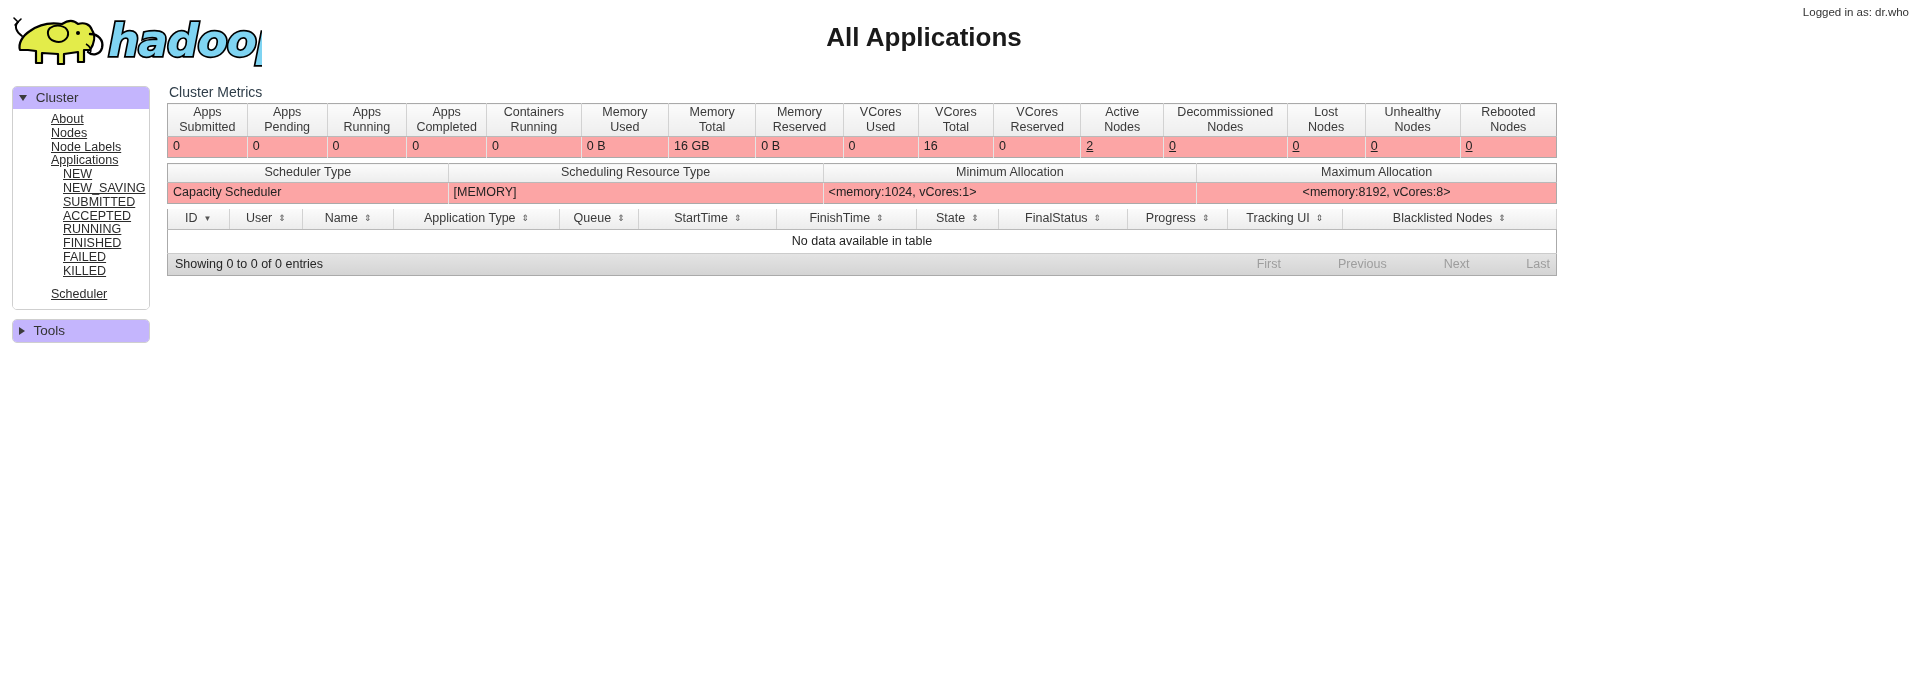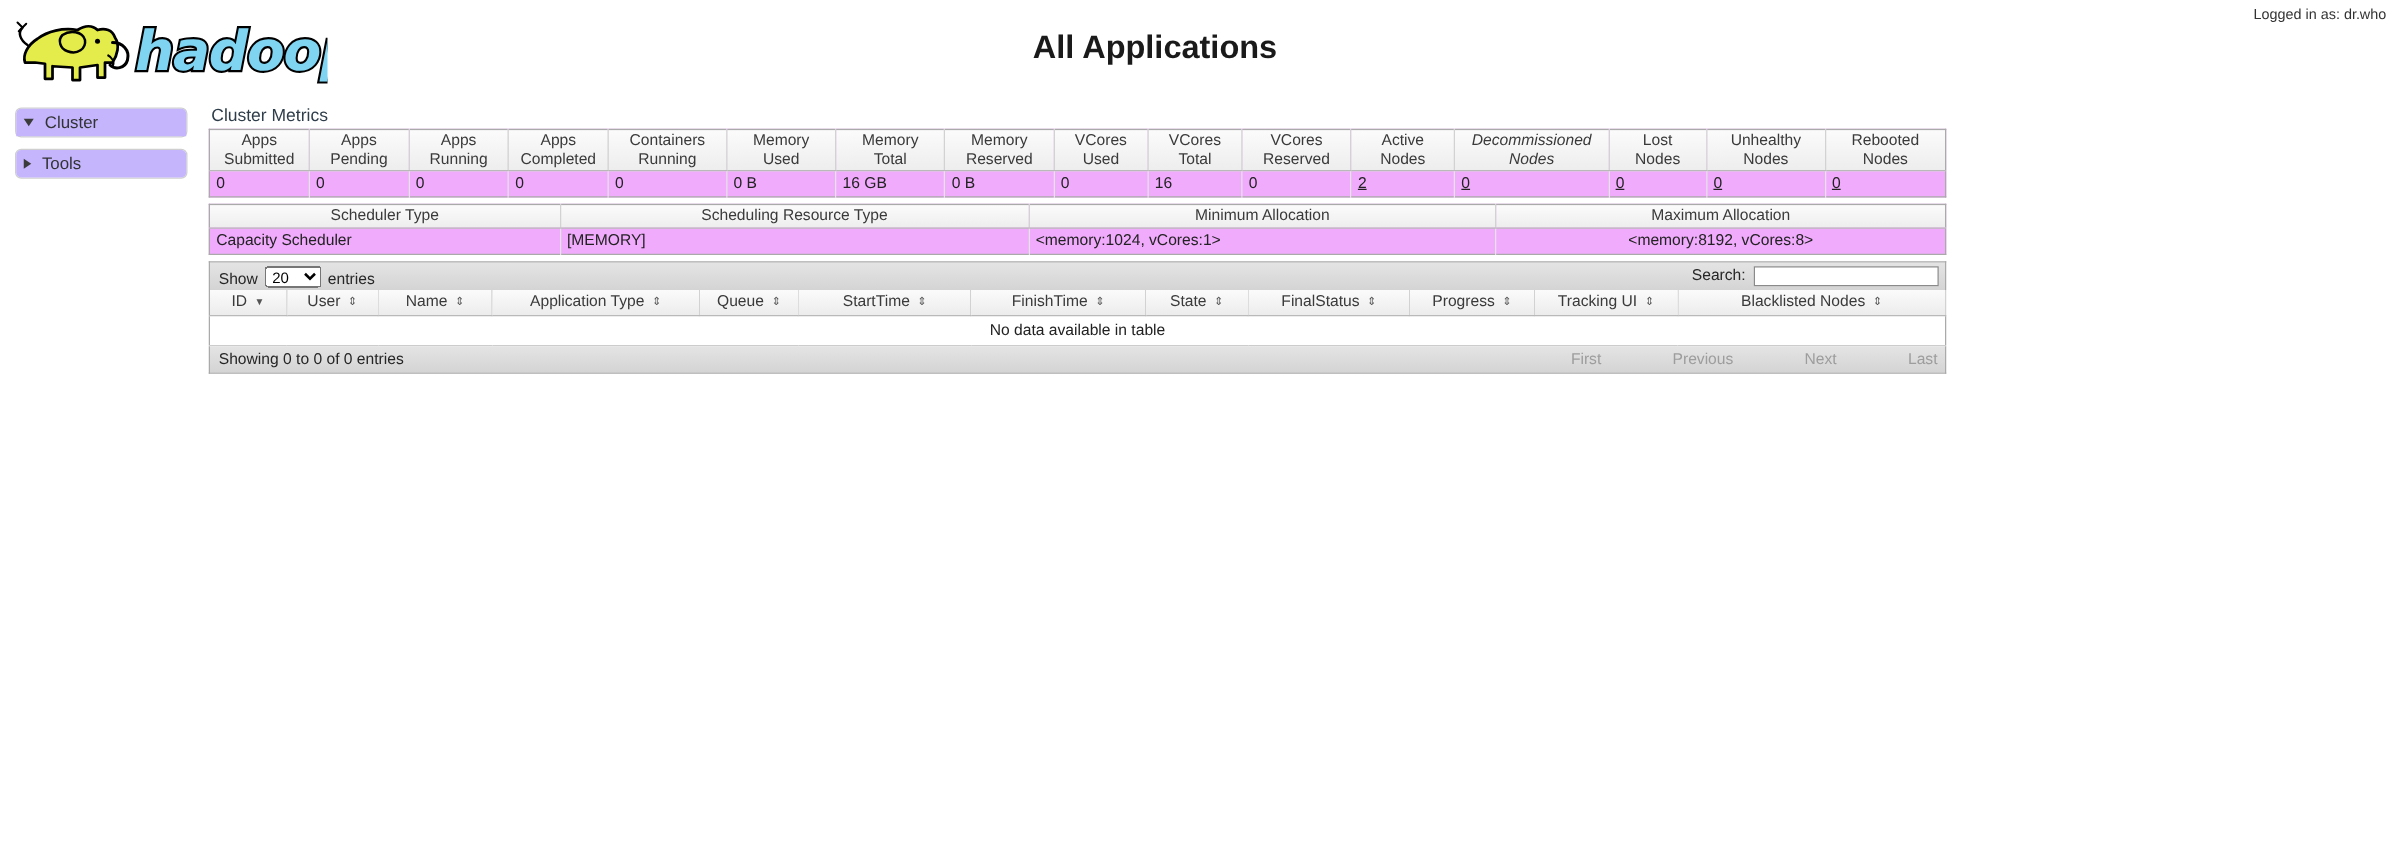--- a/index.html
+++ b/index.html
@@ -108,21 +108,21 @@
     font-size: 14px;
     color: #2e3d49;
     margin: 0 0 2px 2px;
     line-height: 17px;
   }
 
   table.ytable {
     width: 100%;
     border-collapse: collapse;
     border: 1px solid #aaaaaa;
-    background: #f0abfc;
+    background: #fca5a5;
     table-layout: fixed;
   }
   table.ytable th {
     background: linear-gradient(to bottom, #fbfbfb 0%, #ededed 100%);
     border-right: 1px solid #d2d2d2;
     border-bottom: 1px solid #b9b9b9;
     font-weight: normal;
     font-size: 12.5px;
     color: #3a3a3a;
     padding: 1px 4px 2px 4px;
@@ -284,20 +284,36 @@
 
 <div id="page-title">All Applications</div>
 
 <div id="sidebar">
 
   <div class="panel">
     <div class="panel-head">
       <span class="caret-down"></span>
       <span>Cluster</span>
     </div>
+    <div class="panel-body">
+      <a class="nav-link">About</a>
+      <a class="nav-link">Nodes</a>
+      <a class="nav-link">Node Labels</a>
+      <a class="nav-link">Applications</a>
+      <a class="nav-link sub">NEW</a>
+      <a class="nav-link sub">NEW_SAVING</a>
+      <a class="nav-link sub">SUBMITTED</a>
+      <a class="nav-link sub">ACCEPTED</a>
+      <a class="nav-link sub">RUNNING</a>
+      <a class="nav-link sub">FINISHED</a>
+      <a class="nav-link sub">FAILED</a>
+      <a class="nav-link sub">KILLED</a>
+      <div class="nav-gap"></div>
+      <a class="nav-link">Scheduler</a>
+    </div>
   </div>
 
   <div class="panel">
     <div class="panel-head collapsed">
       <span class="caret-right"></span>
       <span>Tools</span>
     </div>
   </div>
 
 </div>
@@ -349,21 +365,21 @@
             <div>Total</div>
           </th>
           <th style="width: 5.8%;">
             <div>VCores</div>
             <div>Reserved</div>
           </th>
           <th style="width: 5.5%;">
             <div>Active</div>
             <div>Nodes</div>
           </th>
-          <th style="width: 8.2%; font-style: italic;">
+          <th style="width: 8.2%;">
             <div>Decommissioned</div>
             <div>Nodes</div>
           </th>
           <th style="width: 5.2%;">
             <div>Lost</div>
             <div>Nodes</div>
           </th>
           <th style="width: 6.3%;">
             <div>Unhealthy</div>
             <div>Nodes</div>
@@ -412,31 +428,20 @@
           <td>Capacity Scheduler</td>
           <td>[MEMORY]</td>
           <td style="text-align: left;">&lt;memory:1024, vCores:1&gt;</td>
           <td style="text-align: center;">&lt;memory:8192, vCores:8&gt;</td>
         </tr>
       </tbody>
   </table>
 
   <div id="apps-block">
 
-    <div class="dt-top">
-      <div class="dt-length">
-        <span>Show</span>
-        <select id="len-select"><option value="20">20</option><option value="40">40</option><option value="60">60</option><option value="80">80</option><option value="100">100</option></select>
-        <span>entries</span>
-      </div>
-      <div class="dt-filter">
-        <span>Search:</span>
-        <input type="text" placeholder="" style="">
-      </div>
-    </div>
 
     <table class="apps-table">
       <thead>
           <tr id="apps-head">
             <th style="width: 4.2%;">
               <div class="th-inner">
                 <span>ID</span>
                 <span class="sort-icon desc">▼</span>
               </div>
             </th>

